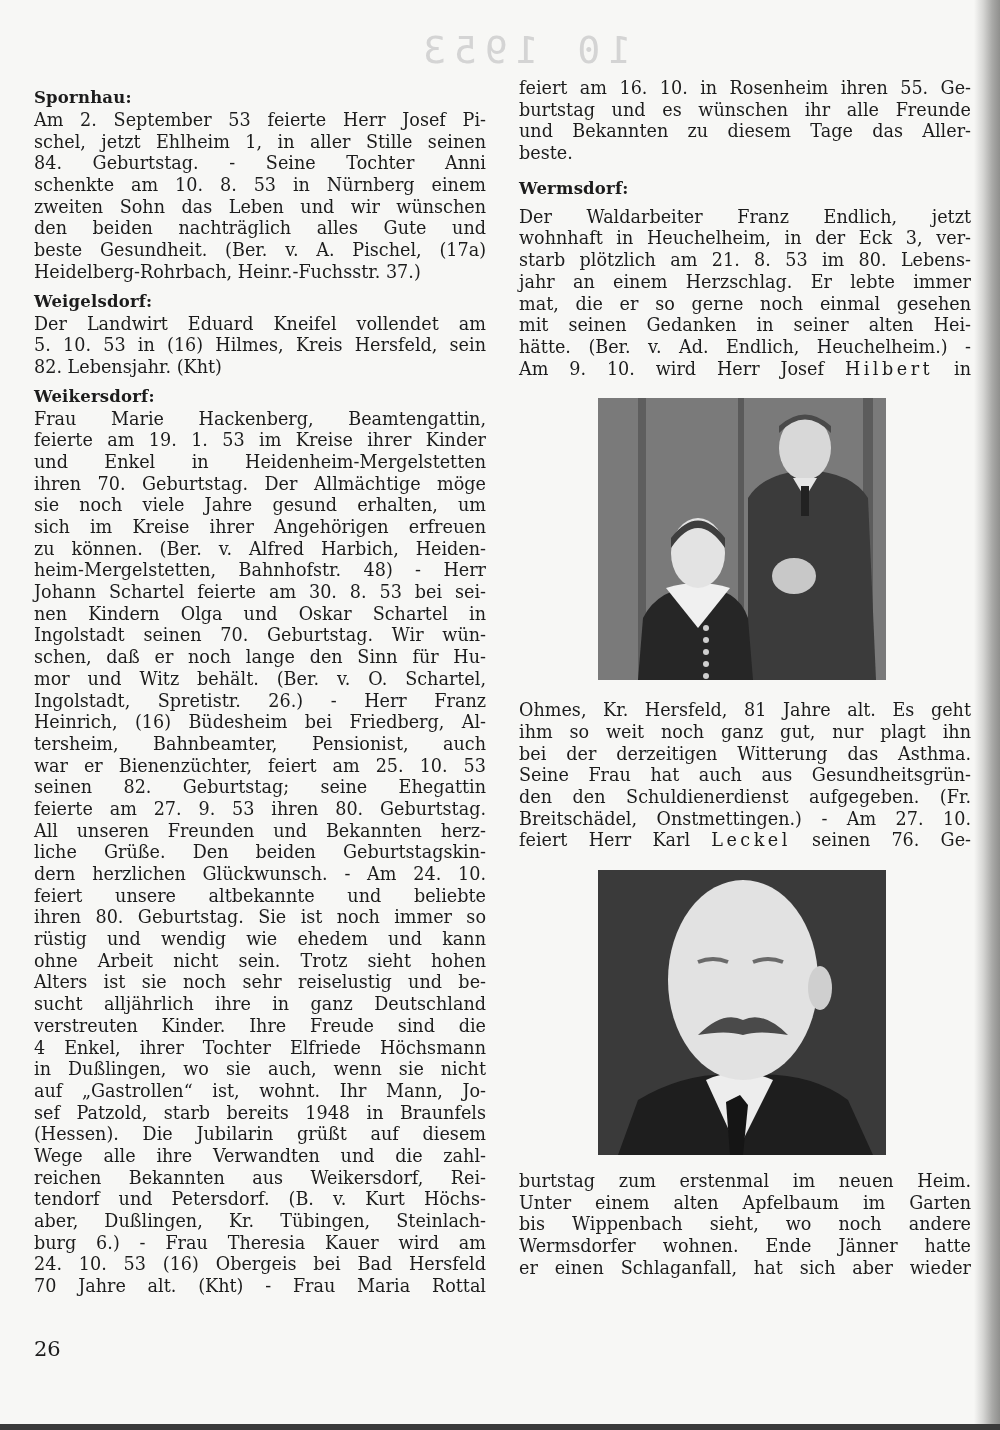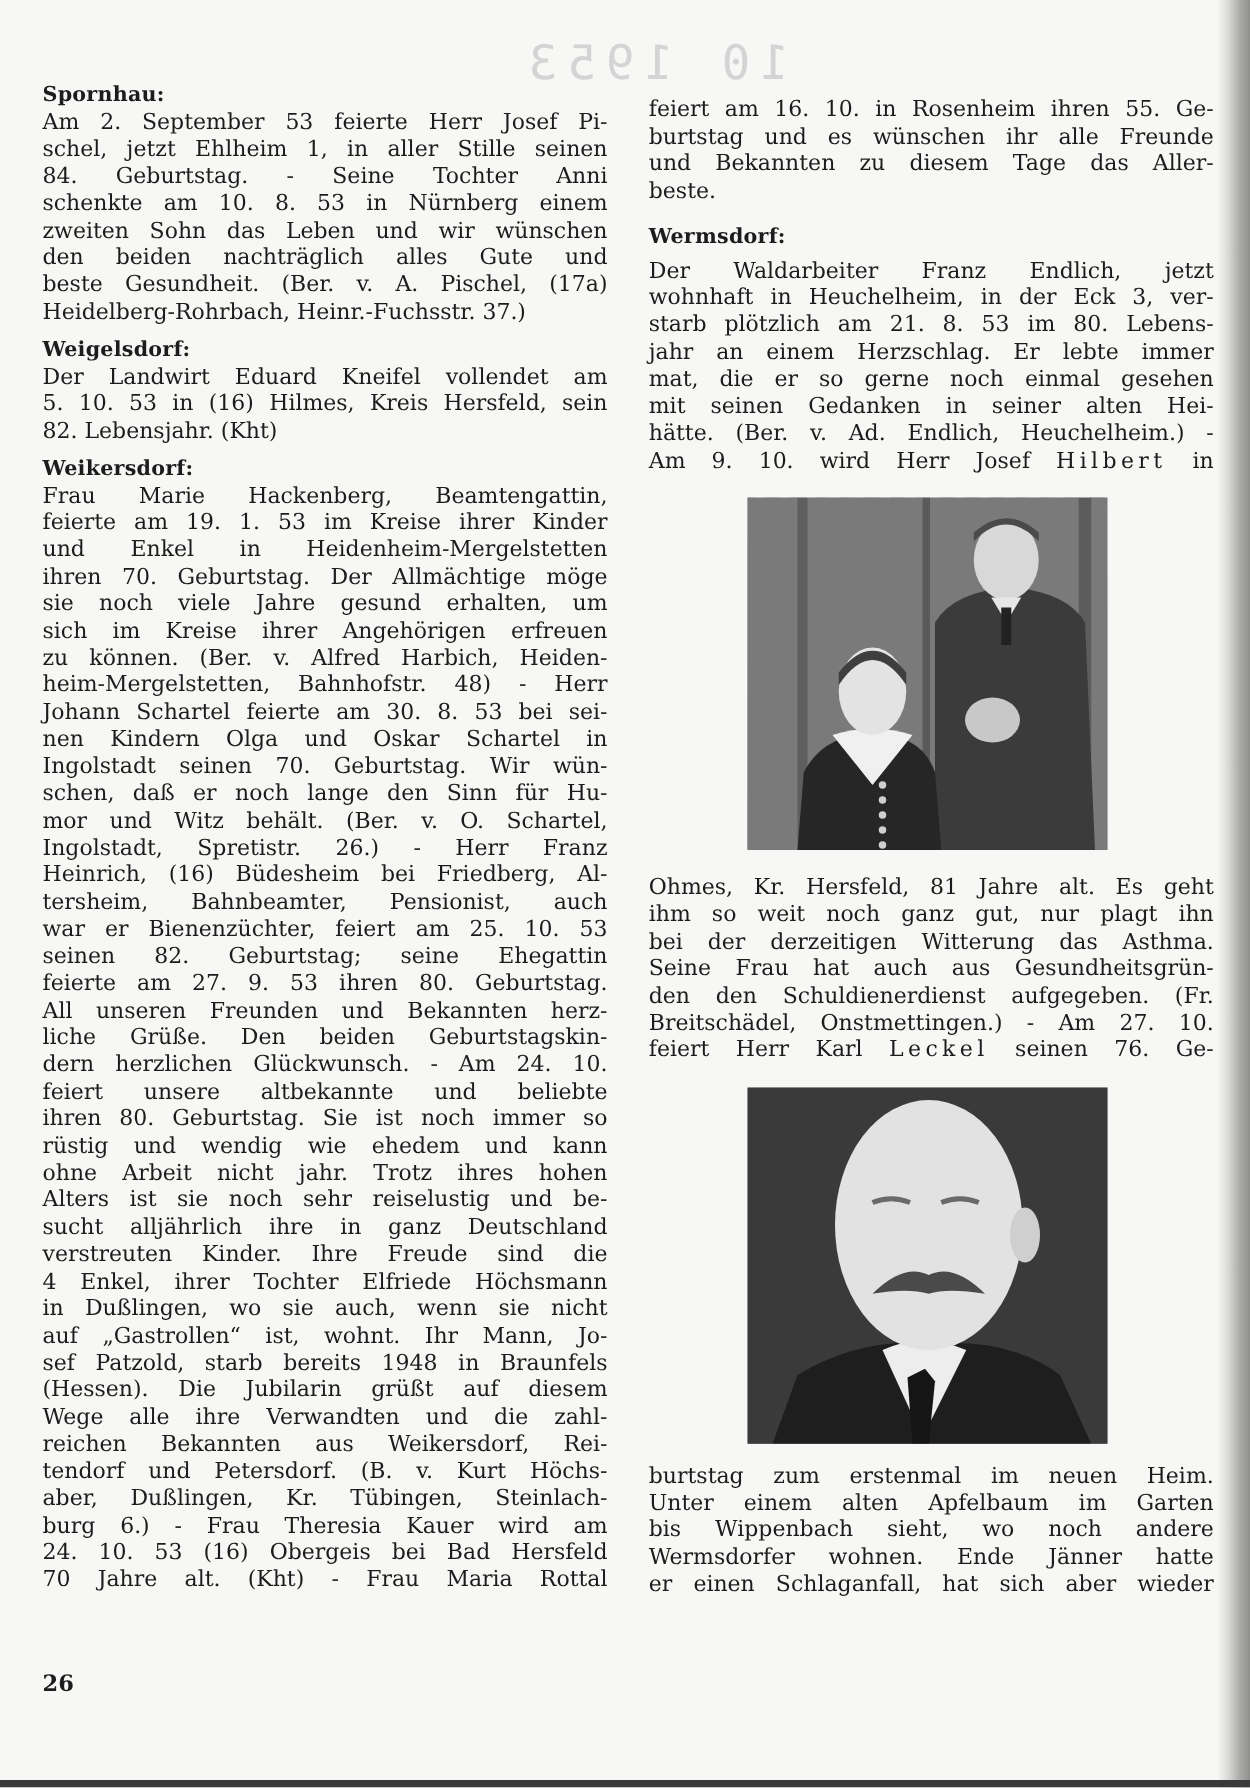--- a/index.html
+++ b/index.html
@@ -16,21 +16,21 @@
   .bottom-edge {
     position: absolute; left: 0; bottom: 0; width: 1000px; height: 6px;
     background: #3a3a3a;
   }
   .stamp {
     position: absolute; top: 28px; left: 415px;
     font-family: "DejaVu Sans Mono", monospace; font-size: 38px; color: #c9c9c9;
     letter-spacing: 8px; transform: scaleX(-1); opacity: 0.75;
   }
   .col {
-    position: absolute; top: 64px;
+    position: absolute; top: 86px;
     font-size: 17.6px; line-height: 21.7px;
   }
   .col-left { left: 34px; width: 452px; }
   .col-right { left: 519px; width: 452px; top: 78px; }
   .line {
     display: block; white-space: nowrap; text-align: justify;
     text-align-last: justify; height: 21.7px; overflow: visible;
   }
   .line.last { text-align-last: left; }
   .heading {
@@ -43,22 +43,22 @@
     display: block; width: 288px; margin: 0 0 0 79px; background: #777;
     position: relative; overflow: hidden;
   }
   .photo-1 { height: 282px; margin-top: 18px; margin-bottom: 20px;
     background:
       repeating-linear-gradient(90deg, rgba(0,0,0,0.12) 0 6px, rgba(255,255,255,0.06) 6px 14px, rgba(0,0,0,0.18) 14px 20px),
       linear-gradient(#858585, #6f6f6f);
   }
   .photo-2 { height: 285px; margin-top: 18px; margin-bottom: 16px; background: #3c3c3c; }
   .page-number {
-    position: absolute; left: 34px; top: 1337px; font-weight: bold;
-    font-size: 18px; font-family: "DejaVu Serif", serif;
+    position: absolute; left: 34px; top: 1337px; font-weight: normal;
+    font-size: 21px; font-family: "DejaVu Serif", serif;
   }
   .spaced { letter-spacing: 3.5px; }
 </style>
 </head>
 <body>
 
 <div class="stamp">10 1953</div>
 
 <div class="col col-left">
   <div>
@@ -105,21 +105,21 @@
         <span class="line">tersheim, Bahnbeamter, Pensionist, auch</span>
         <span class="line">war er Bienenzüchter, feiert am 25. 10. 53</span>
         <span class="line">seinen 82. Geburtstag; seine Ehegattin</span>
         <span class="line">feierte am 27. 9. 53 ihren 80. Geburtstag.</span>
         <span class="line">All unseren Freunden und Bekannten herz-</span>
         <span class="line">liche Grüße. Den beiden Geburtstagskin-</span>
         <span class="line">dern herzlichen Glückwunsch. - Am 24. 10.</span>
         <span class="line">feiert unsere altbekannte und beliebte</span>
         <span class="line">ihren 80. Geburtstag. Sie ist noch immer so</span>
         <span class="line">rüstig und wendig wie ehedem und kann</span>
-        <span class="line">ohne Arbeit nicht jahr. Trotz ihres hohen</span>
+        <span class="line">ohne Arbeit nicht sein. Trotz sieht hohen</span>
         <span class="line">Alters ist sie noch sehr reiselustig und be-</span>
         <span class="line">sucht alljährlich ihre in ganz Deutschland</span>
         <span class="line">verstreuten Kinder. Ihre Freude sind die</span>
         <span class="line">4 Enkel, ihrer Tochter Elfriede Höchsmann</span>
         <span class="line">in Dußlingen, wo sie auch, wenn sie nicht</span>
         <span class="line">auf „Gastrollen“ ist, wohnt. Ihr Mann, Jo-</span>
         <span class="line">sef Patzold, starb bereits 1948 in Braunfels</span>
         <span class="line">(Hessen). Die Jubilarin grüßt auf diesem</span>
         <span class="line">Wege alle ihre Verwandten und die zahl-</span>
         <span class="line">reichen Bekannten aus Weikersdorf, Rei-</span>

